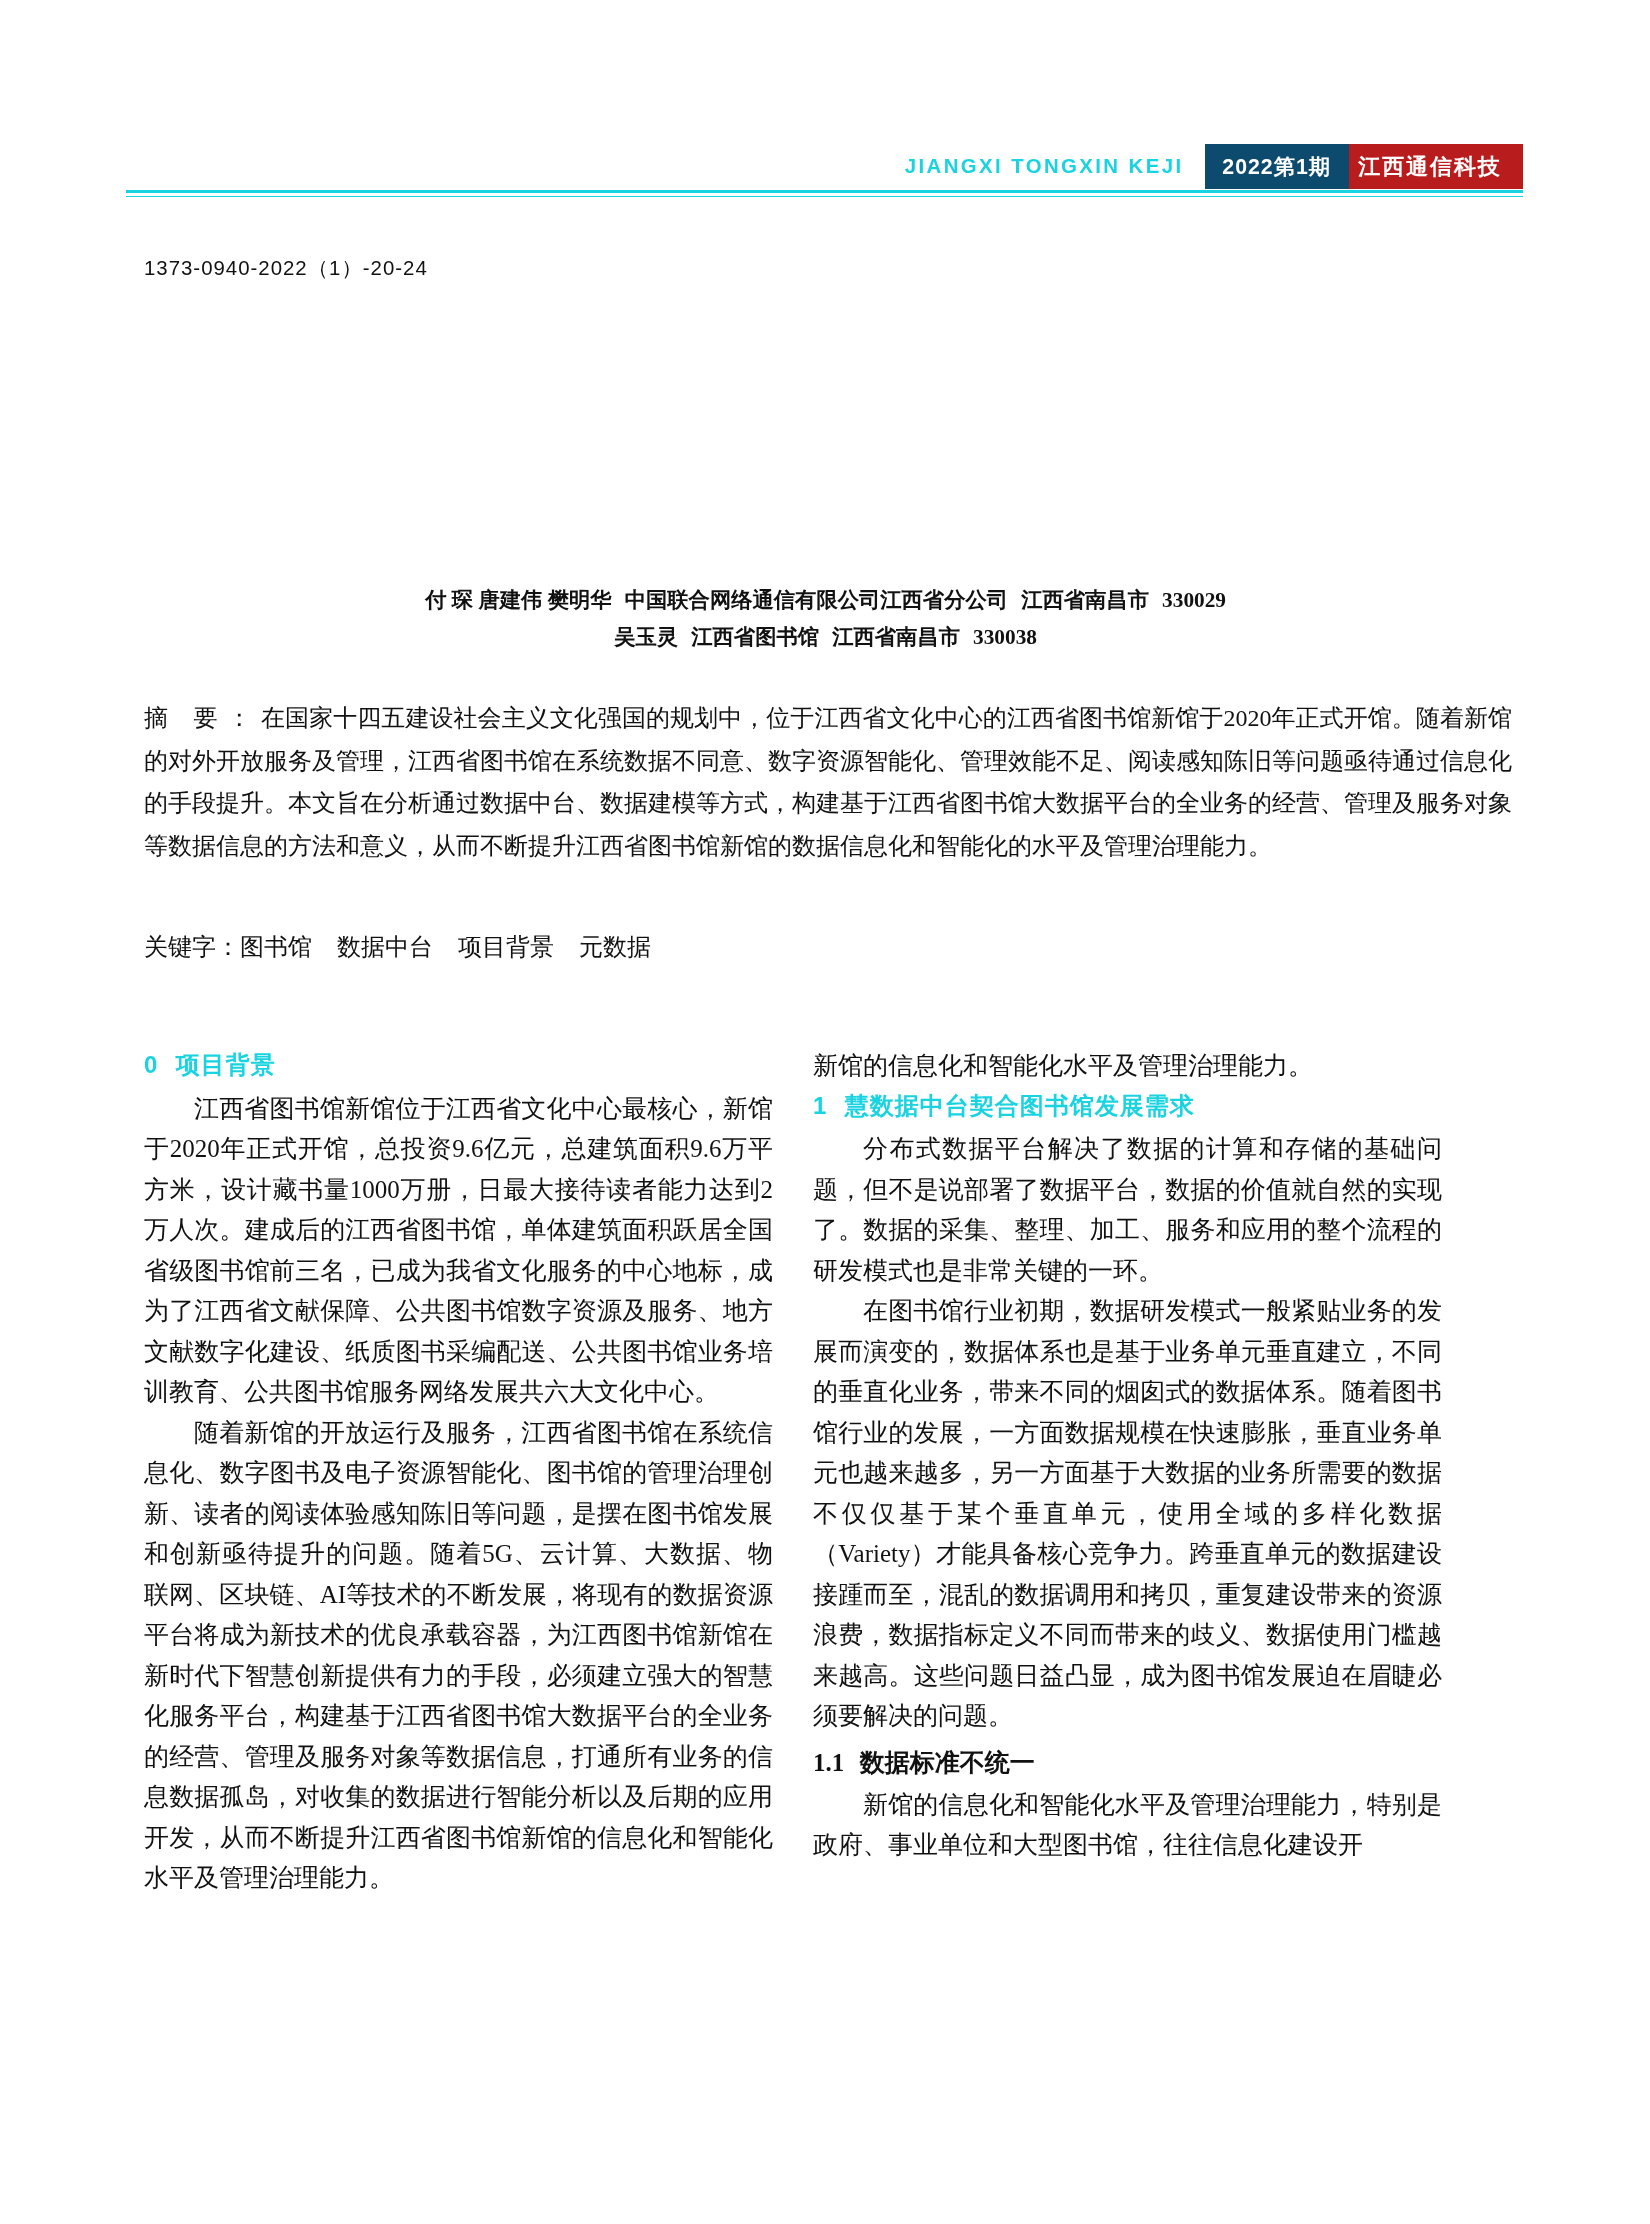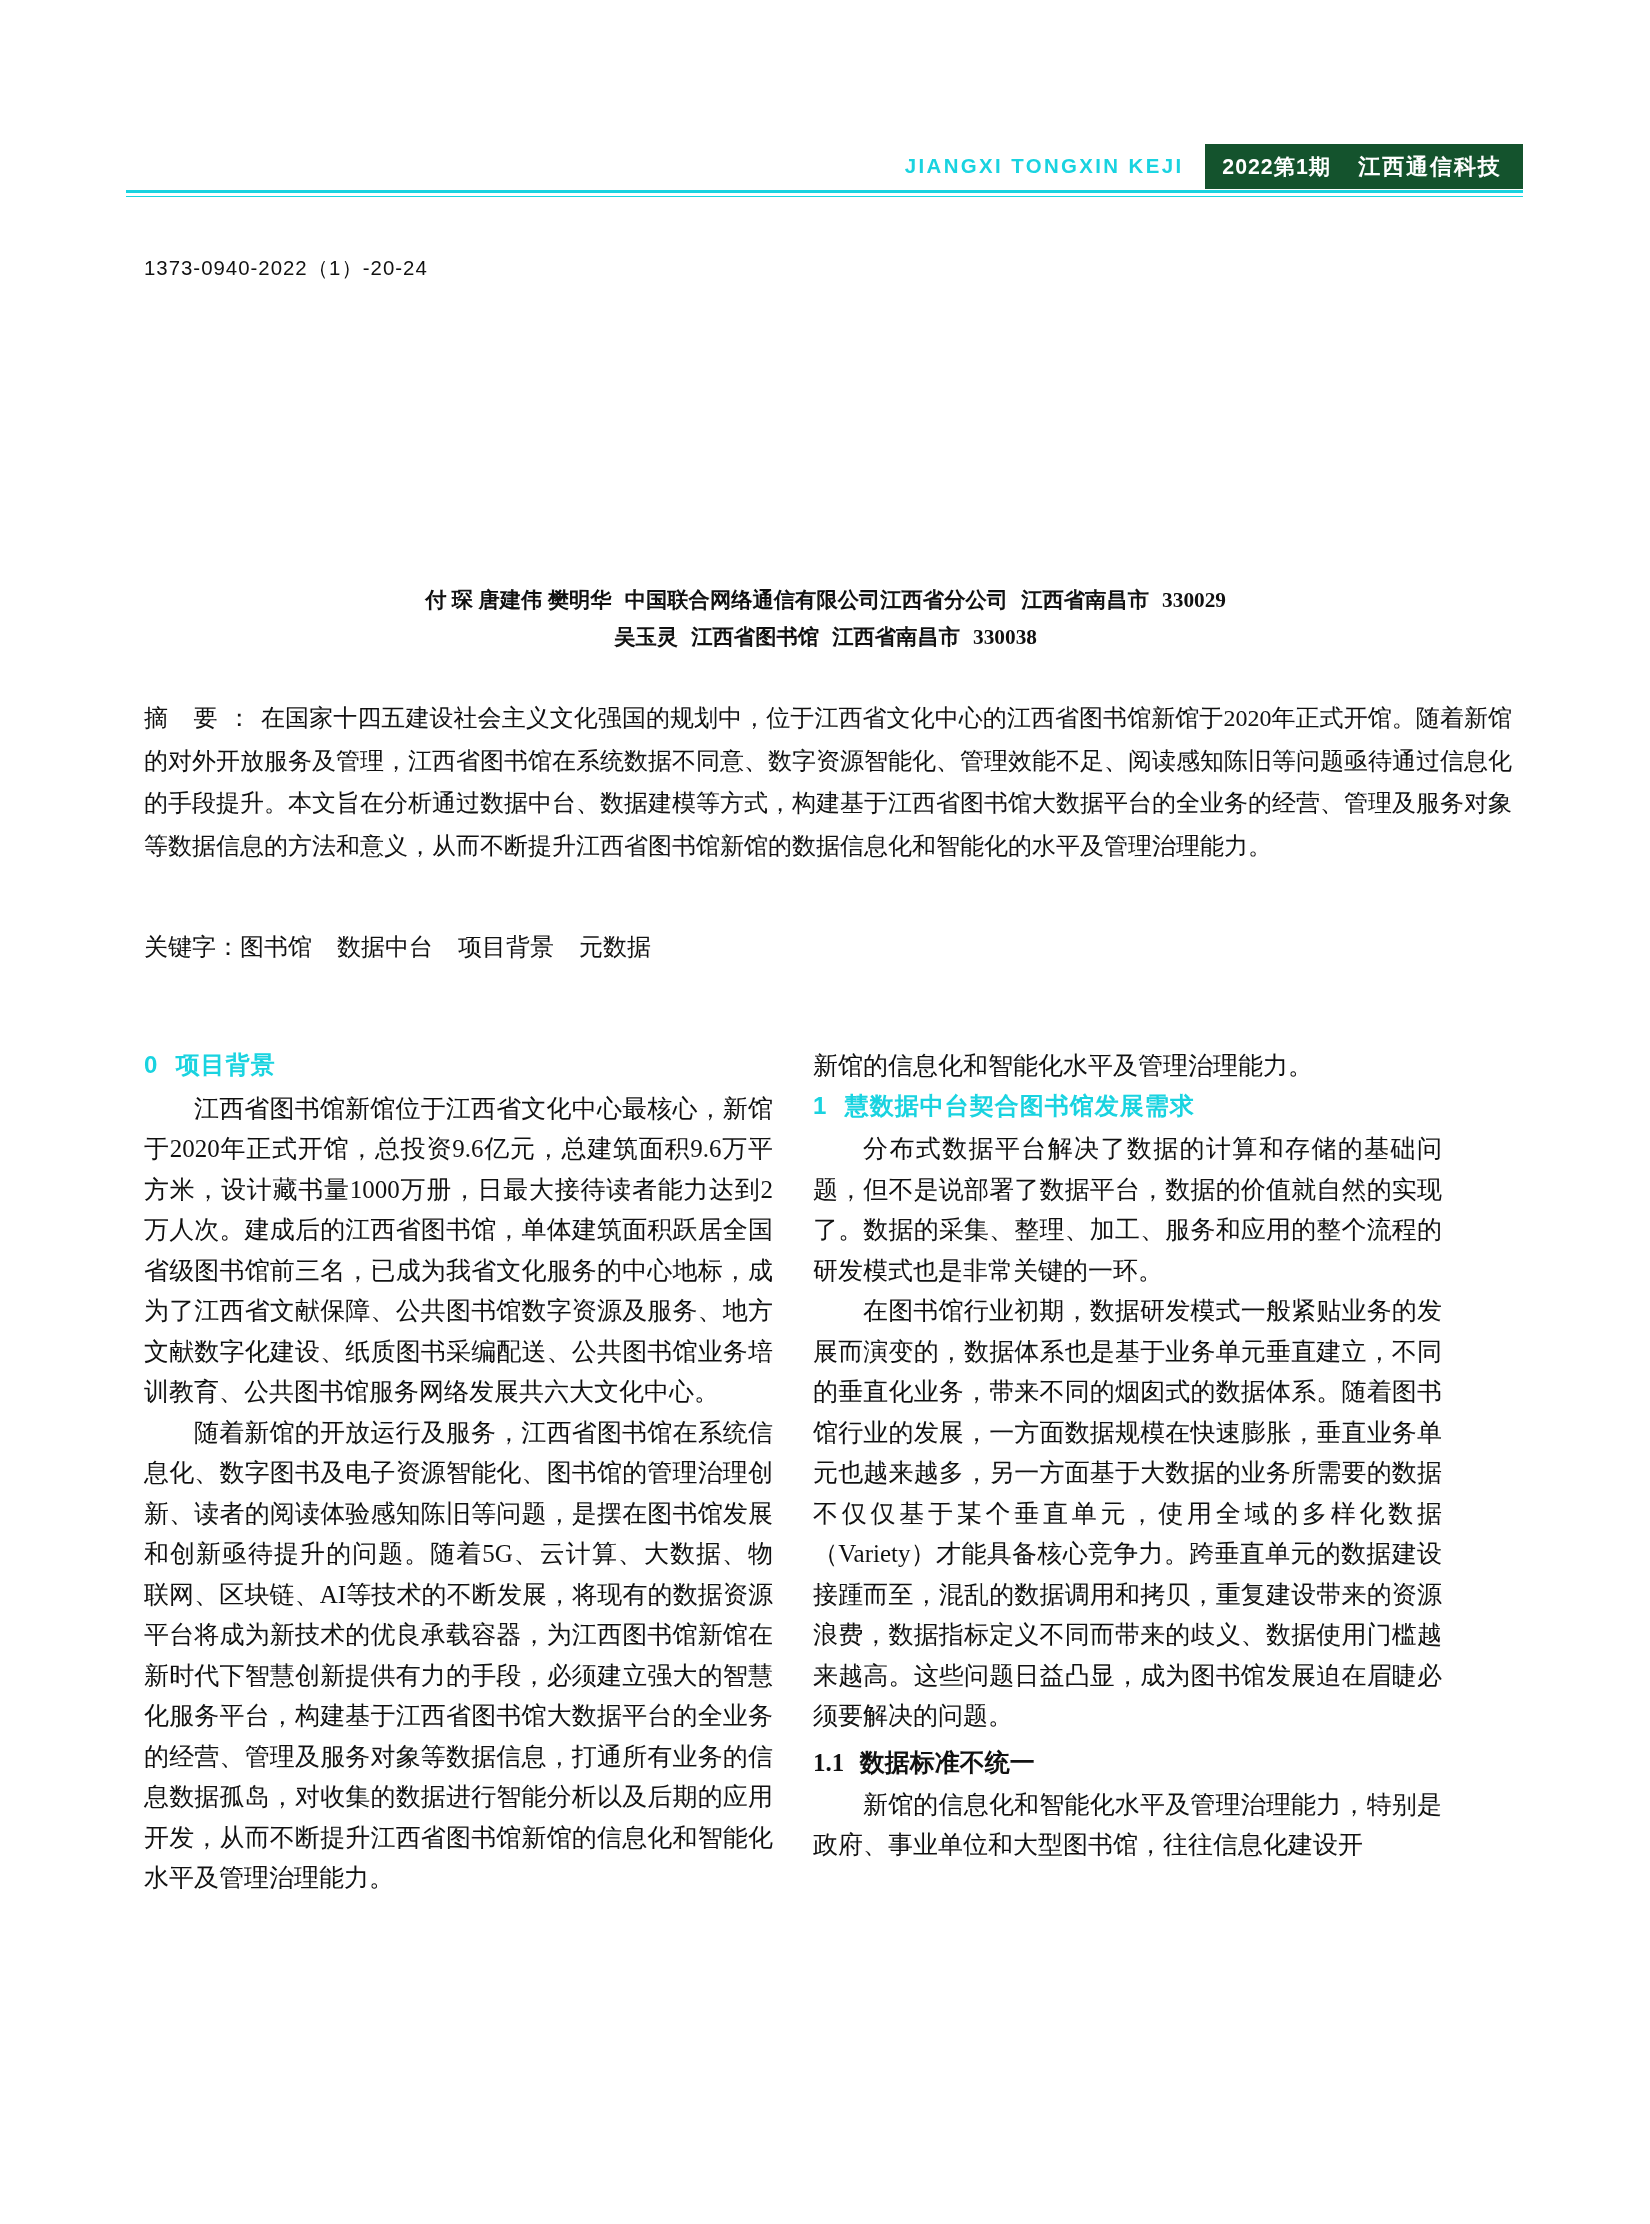--- a/index.html
+++ b/index.html
@@ -38,32 +38,32 @@
     color: #19D3E0;
     font-family: "Liberation Sans", sans-serif;
     font-size: 20.4px;
     letter-spacing: 2.4px;
     font-weight: bold;
     display: flex;
     align-items: center;
     padding-right: 21.3px;
   }
   .header-issue {
-    background: #14532d;
+    background: #0c4a6e;
     color: #ffffff;
     font-family: "Liberation Sans", sans-serif;
     font-weight: bold;
     font-size: 21.3px;
     display: flex;
     align-items: center;
     padding: 0 17.5px;
     letter-spacing: 1px;
   }
   .header-journal {
-    background: #14532d;
+    background: #b91c1c;
     color: #ffffff;
     font-family: "Liberation Sans", sans-serif;
     font-weight: bold;
     font-size: 22px;
     display: flex;
     align-items: center;
     padding: 0 21.3px 0 9.7px;
     letter-spacing: 1.9px;
   }
   .header-rule {

